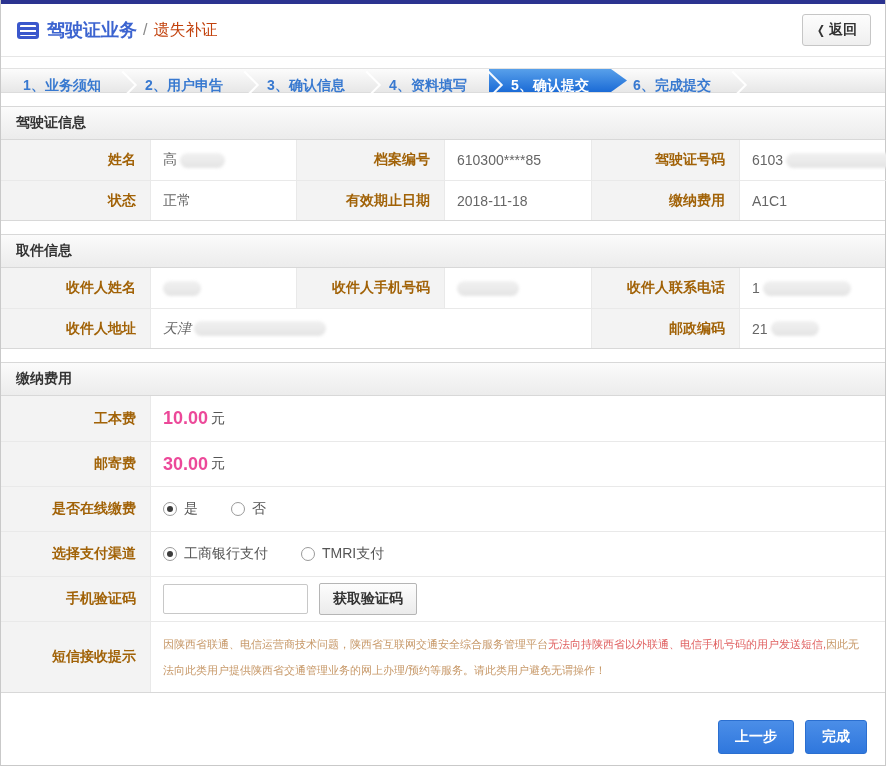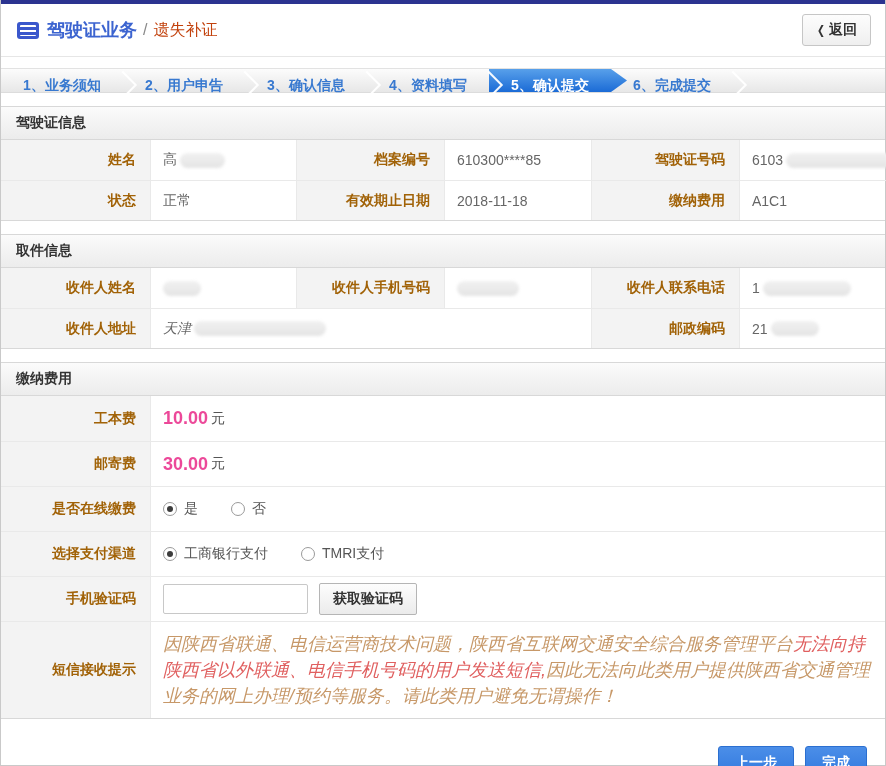--- a/index.html
+++ b/index.html
@@ -61,21 +61,21 @@
   .radio { width:14px; height:14px; border:1px solid #9a9a9a; border-radius:50%; background:#fff;
     display:inline-block; position:relative; flex:none; cursor:pointer; }
   .radio.checked::after { content:''; position:absolute; inset:3px; background:#3c3c3c; border-radius:50%; }
   .opt { display:flex; align-items:center; gap:7px; margin-right:30px; }
   .opt-lb { font-size:14px; color:#555; }
   .code-input { width:145px; height:30px; border:1px solid #c8c8c8; border-radius:2px; padding:0 8px;
     font-size:14px; color:#333; font-family:inherit; }
   .code-btn { height:32px; margin-left:8px; padding:0 13px; background:linear-gradient(#fdfdfd,#ebebeb);
     border:1px solid #b5b5b5; border-radius:2px; font-size:14px; font-weight:bold; color:#333;
     cursor:pointer; font-family:inherit; }
-  .notice { display:block; padding:9px 15px 9px 12px; line-height:26px; font-size:18px; align-items:flex-start;font-style:italic; }
+  .notice { display:block; padding:9px 15px 9px 12px; line-height:26px; font-size:11px; align-items:flex-start; }
   .tan { color:#c79868; }
   .red2 { color:#e06060; }
 
   
   .footer { display:flex; justify-content:flex-end; gap:11px; padding:27px 18px 0 0; }
   .btn-blue { background:linear-gradient(#4b8ee8,#2f77dd); border:1px solid #2b6fd0; color:#fff;
     border-radius:3px; padding:7px 16px; font-size:14px; font-weight:bold; cursor:pointer; font-family:inherit; }
 </style>
 </head>
 <body>

